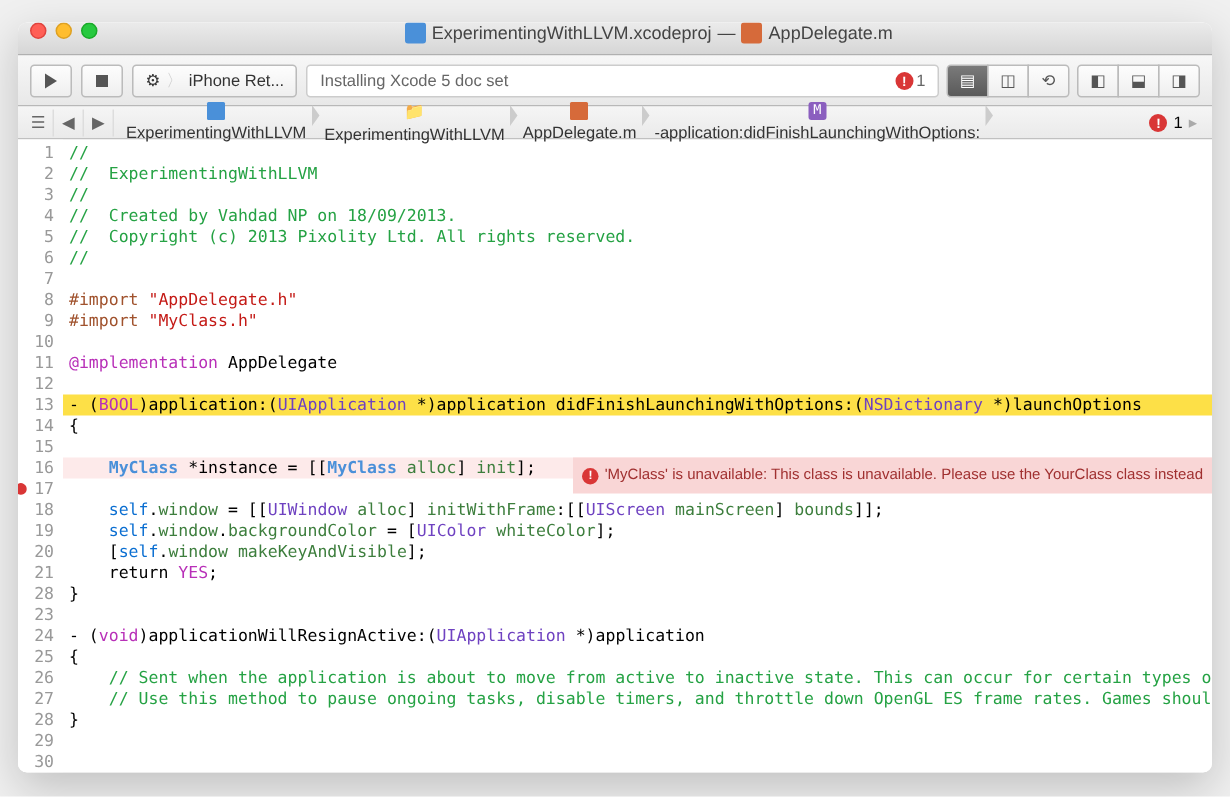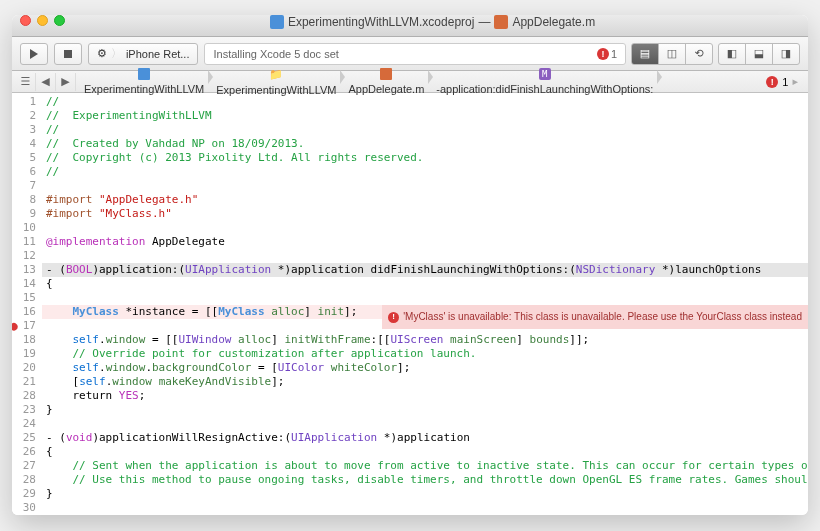--- a/index.html
+++ b/index.html
@@ -31,21 +31,21 @@
 .crumb::after { content: ''; position: absolute; right: -5px; top: 2px; width: 0; height: 0; border-top: 7px solid transparent; border-bottom: 7px solid transparent; border-left: 5px solid #ccc; }
 .crumb .ficon { width: 12px; height: 12px; background: #4a90d9; border-radius: 1px; }
 .crumb .micon { width: 12px; height: 12px; background: #8b5fbf; color: #fff; font-size: 9px; text-align: center; line-height: 12px; border-radius: 2px; font-family: monospace; }
 .jumpbar .tail { margin-left: auto; display: flex; align-items: center; gap: 4px; padding-right: 6px; }
 .editor { flex: 1; display: flex; font-family: Menlo, monospace; font-size: 11px; line-height: 14px; overflow: hidden; background: #fff; }
 .gutter { width: 30px; text-align: right; color: #999; background: #fff; padding: 2px 6px 2px 0; user-select: none; }
 .gutter .ln { height: 14px; position: relative; }
 .gutter .ln.err::before { content: '●'; color: #d93636; position: absolute; left: -2px; font-size: 13px; }
 .code { flex: 1; padding: 2px 0; overflow: hidden; }
 .line { height: 14px; white-space: pre; padding-left: 4px; }
-.line.caret { background: #e5e5e5; }
+.line.caret { background: #fde047; }
 .line.errline { background: #fdeaea; display: flex; }
 .errmsg { margin-left: auto; background: #f9d6d6; color: #a03030; font-size: 10px; padding: 0 6px; height: 24px; display: flex; align-items: center; gap: 4px; font-family: -apple-system, sans-serif; }
 .errmsg::before { content: '!'; background: #d93636; color: #fff; width: 11px; height: 11px; border-radius: 50%; font-size: 8px; display: flex; align-items: center; justify-content: center; font-weight: bold; }
 .c-comment { color: #25a244; }
 .c-pp { color: #a0522d; }
 .c-str { color: #c41a16; }
 .c-kw { color: #b830b8; }
 .c-type { color: #6f42c1; }
 .c-cls { color: #4a90d9; font-weight: bold; }
 .c-method { color: #3d7e3d; }
@@ -178,21 +178,20 @@
       <div class="line"><span class="c-pp">#import </span><span class="c-str">"MyClass.h"</span></div>
       <div class="line"></div>
       <div class="line"><span class="c-kw">@implementation</span><span> AppDelegate</span></div>
       <div class="line"></div>
       <div class="line caret">- (<span class="c-kw">BOOL</span>)application:(<span class="c-type">UIApplication</span> *)application didFinishLaunchingWithOptions:(<span class="c-type">NSDictionary</span> *)launchOptions</div>
       <div class="line">{</div>
       <div class="line"></div>
       <div class="line errline"><span>    <span class="c-cls">MyClass</span> *instance = [[<span class="c-cls">MyClass</span> <span class="c-method">alloc</span>] <span class="c-method">init</span>];</span><span class="errmsg">'MyClass' is unavailable: This class is unavailable. Please use the YourClass class instead</span></div>
       <div class="line"></div>
       <div class="line">    <span class="c-kwblue">self</span>.<span class="c-prop">window</span> = [[<span class="c-type">UIWindow</span> <span class="c-method">alloc</span>] <span class="c-method">initWithFrame</span>:[[<span class="c-type">UIScreen</span> <span class="c-method">mainScreen</span>] <span class="c-method">bounds</span>]];</div>
-      <div class="line"><span class="c-comment">    // Override point for customization after application launch.</span></div>
       <div class="line">    <span class="c-kwblue">self</span>.<span class="c-prop">window</span>.<span class="c-prop">backgroundColor</span> = [<span class="c-type">UIColor</span> <span class="c-method">whiteColor</span>];</div>
       <div class="line">    [<span class="c-kwblue">self</span>.<span class="c-prop">window</span> <span class="c-method">makeKeyAndVisible</span>];</div>
       <div class="line"><span>    return </span><span class="c-kw">YES</span><span>;</span></div>
       <div class="line">}</div>
       <div class="line"></div>
       <div class="line">- (<span class="c-kw">void</span>)applicationWillResignActive:(<span class="c-type">UIApplication</span> *)application</div>
       <div class="line">{</div>
       <div class="line"><span class="c-comment">    // Sent when the application is about to move from active to inactive state. This can occur for certain types of temporary interrupti</span></div>
       <div class="line"><span class="c-comment">    // Use this method to pause ongoing tasks, disable timers, and throttle down OpenGL ES frame rates. Games should use this method to p</span></div>
       <div class="line">}</div>

